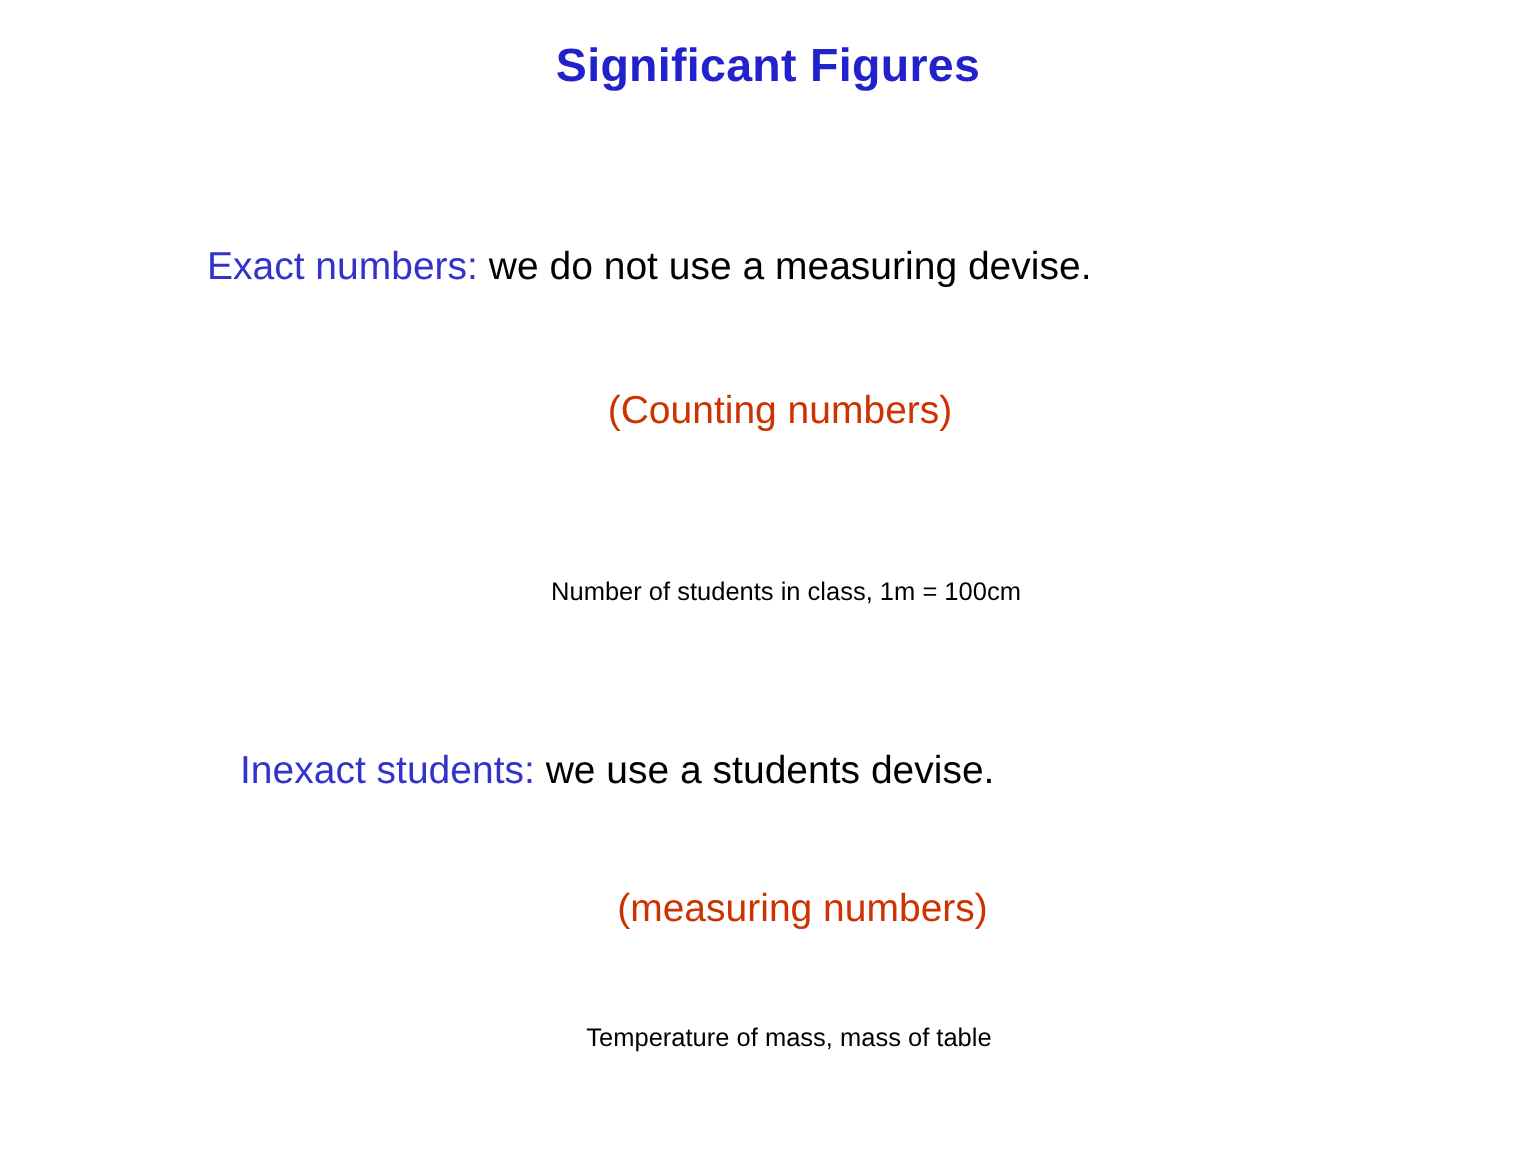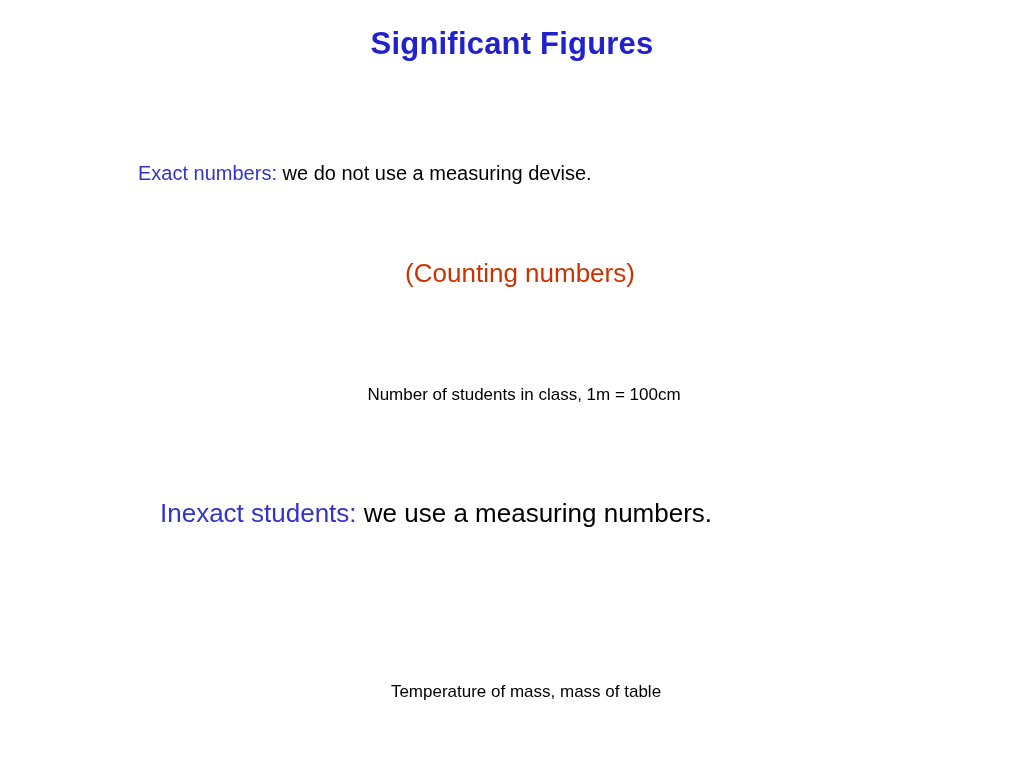--- a/index.html
+++ b/index.html
@@ -31,21 +31,21 @@
     letter-spacing: 0.2px;
   }
   .line {
     position: absolute;
     width: 1024px;
     text-align: center;
     color: #000000;
   }
   .exact-line {
     top: 162px;
-    font-size: 20px;
+    font-size: 26px;
     text-align: left;
     padding-left: 138px;
     box-sizing: border-box;
     width: 1024px;
   }
   .inexact-line {
     top: 498px;
     font-size: 26px;
     text-align: left;
     padding-left: 160px;
@@ -98,21 +98,24 @@
 
   <div class="line counting-line">
     <span class="paren-red">(Counting numbers)</span>
   </div>
 
   <div class="line example-line example-one">
     <span>Number of students in class, 1m = 100cm</span>
   </div>
 
   <div class="line inexact-line">
-    <span class="label-blue">Inexact students:</span><span> we use  a measuring numbers.</span>
+    <span class="label-blue">Inexact students:</span><span> we use  a students devise.</span>
   </div>
 
+  <div class="line measuring-line">
+    <span class="paren-red">(measuring numbers)</span>
+  </div>
 
   <div class="line example-line example-two">
     <span>Temperature of mass, mass of table</span>
   </div>
 
 </div>
 
 </body></html>

